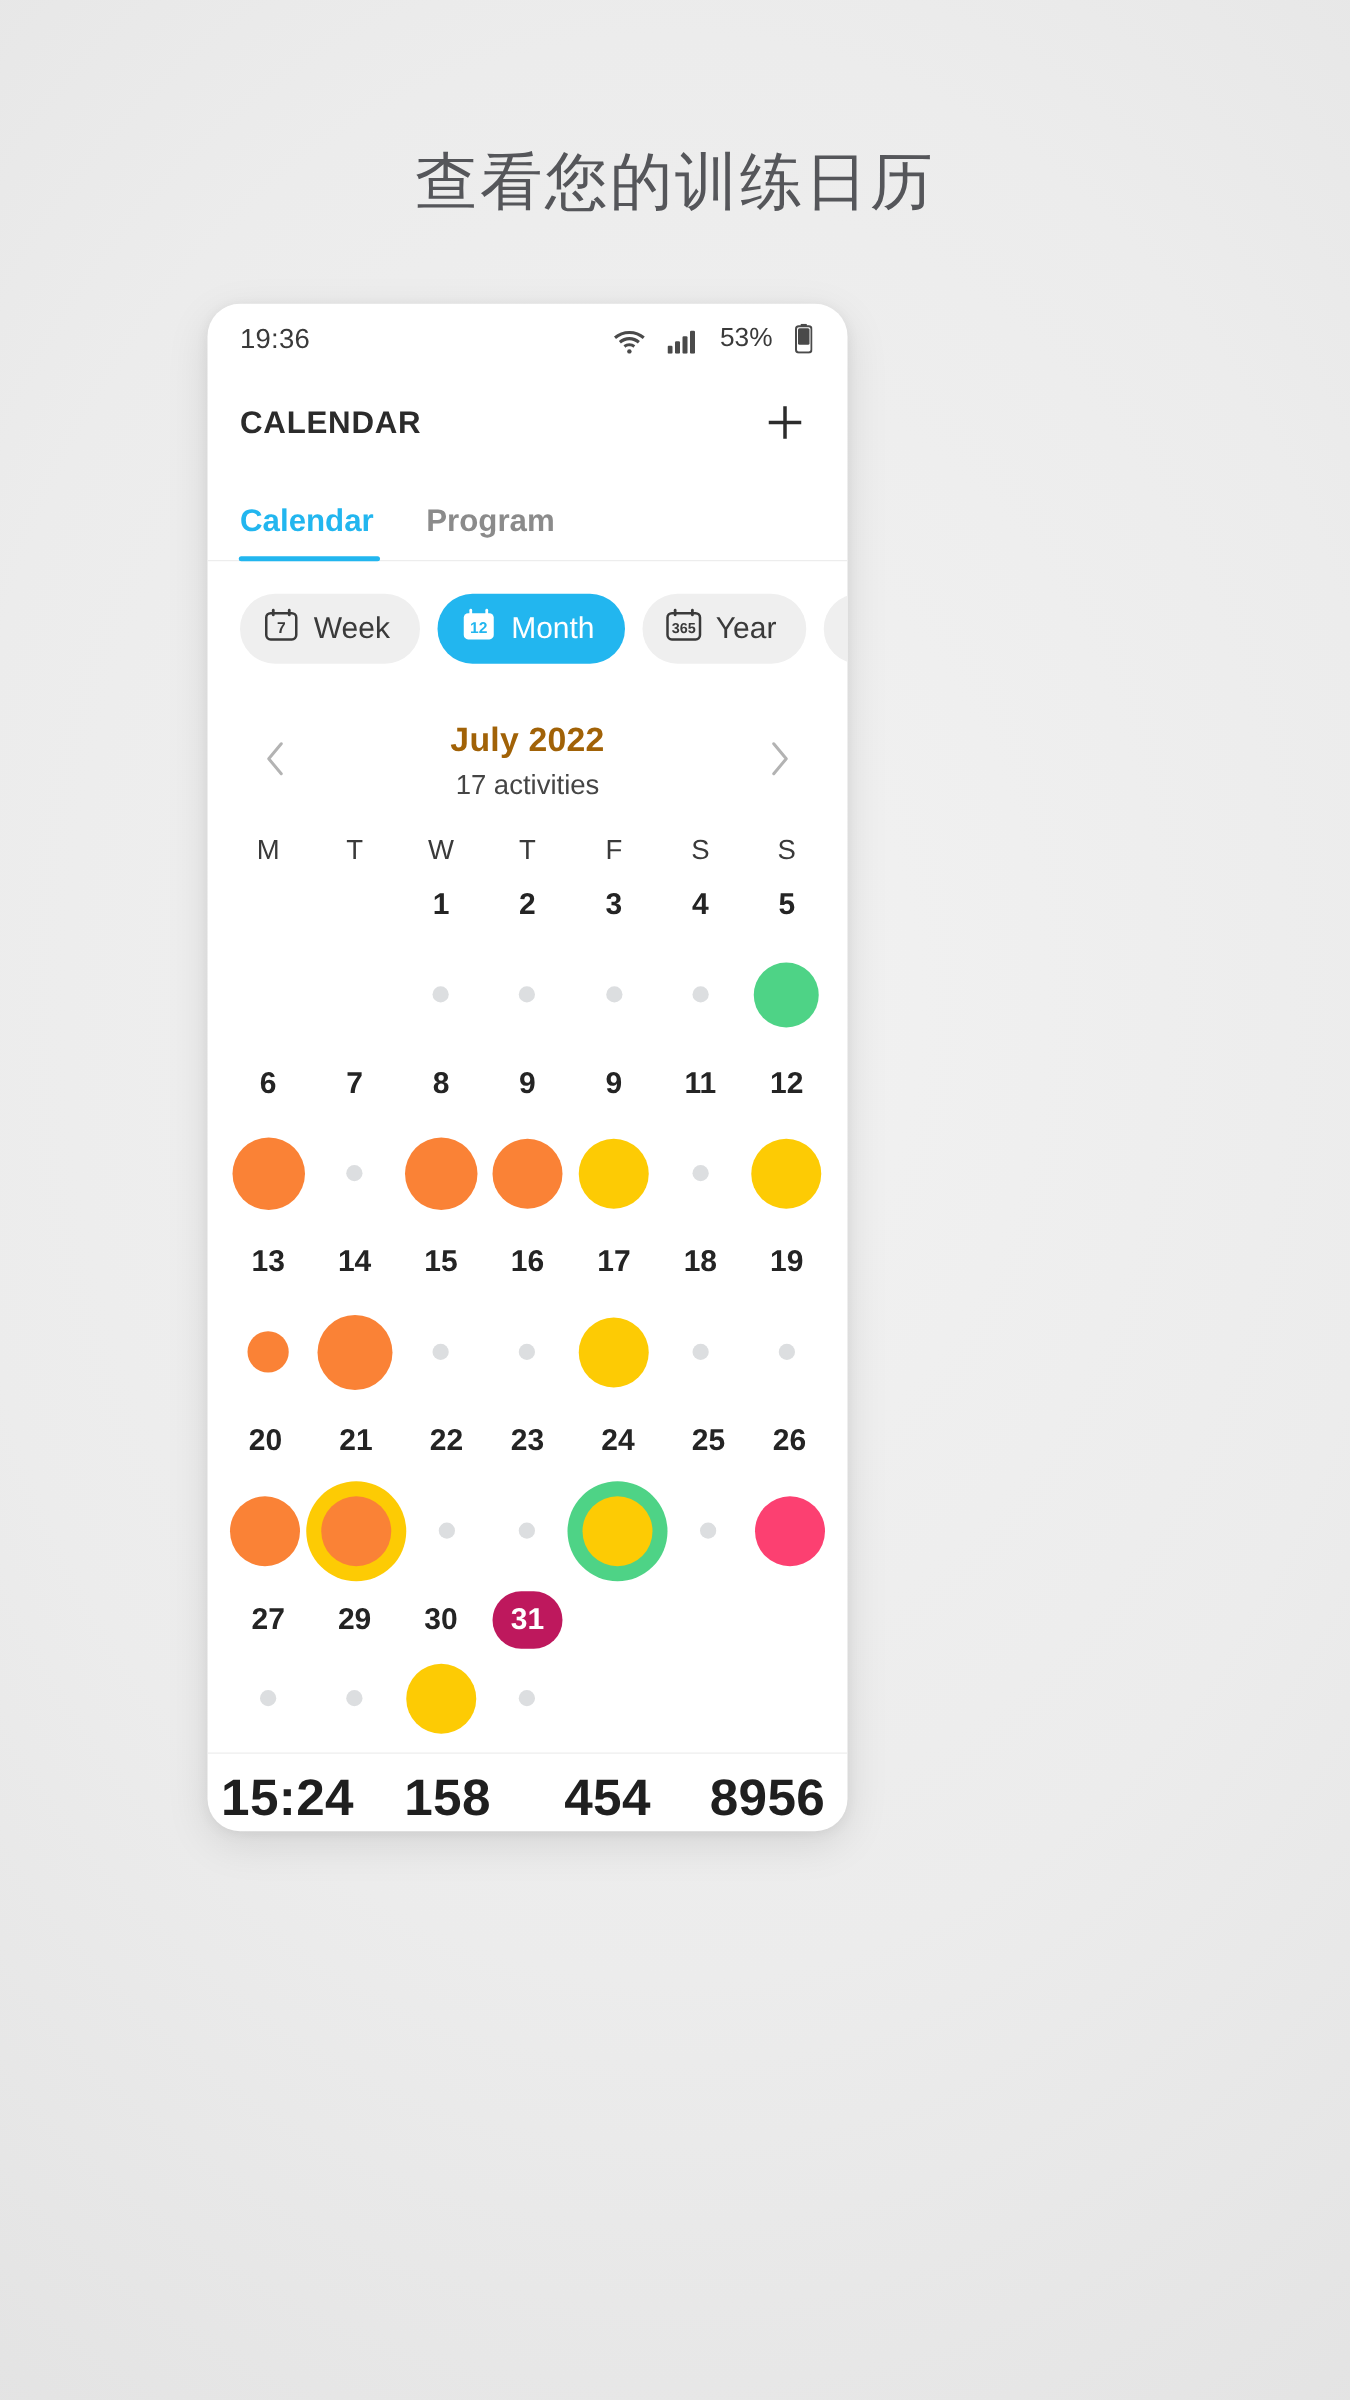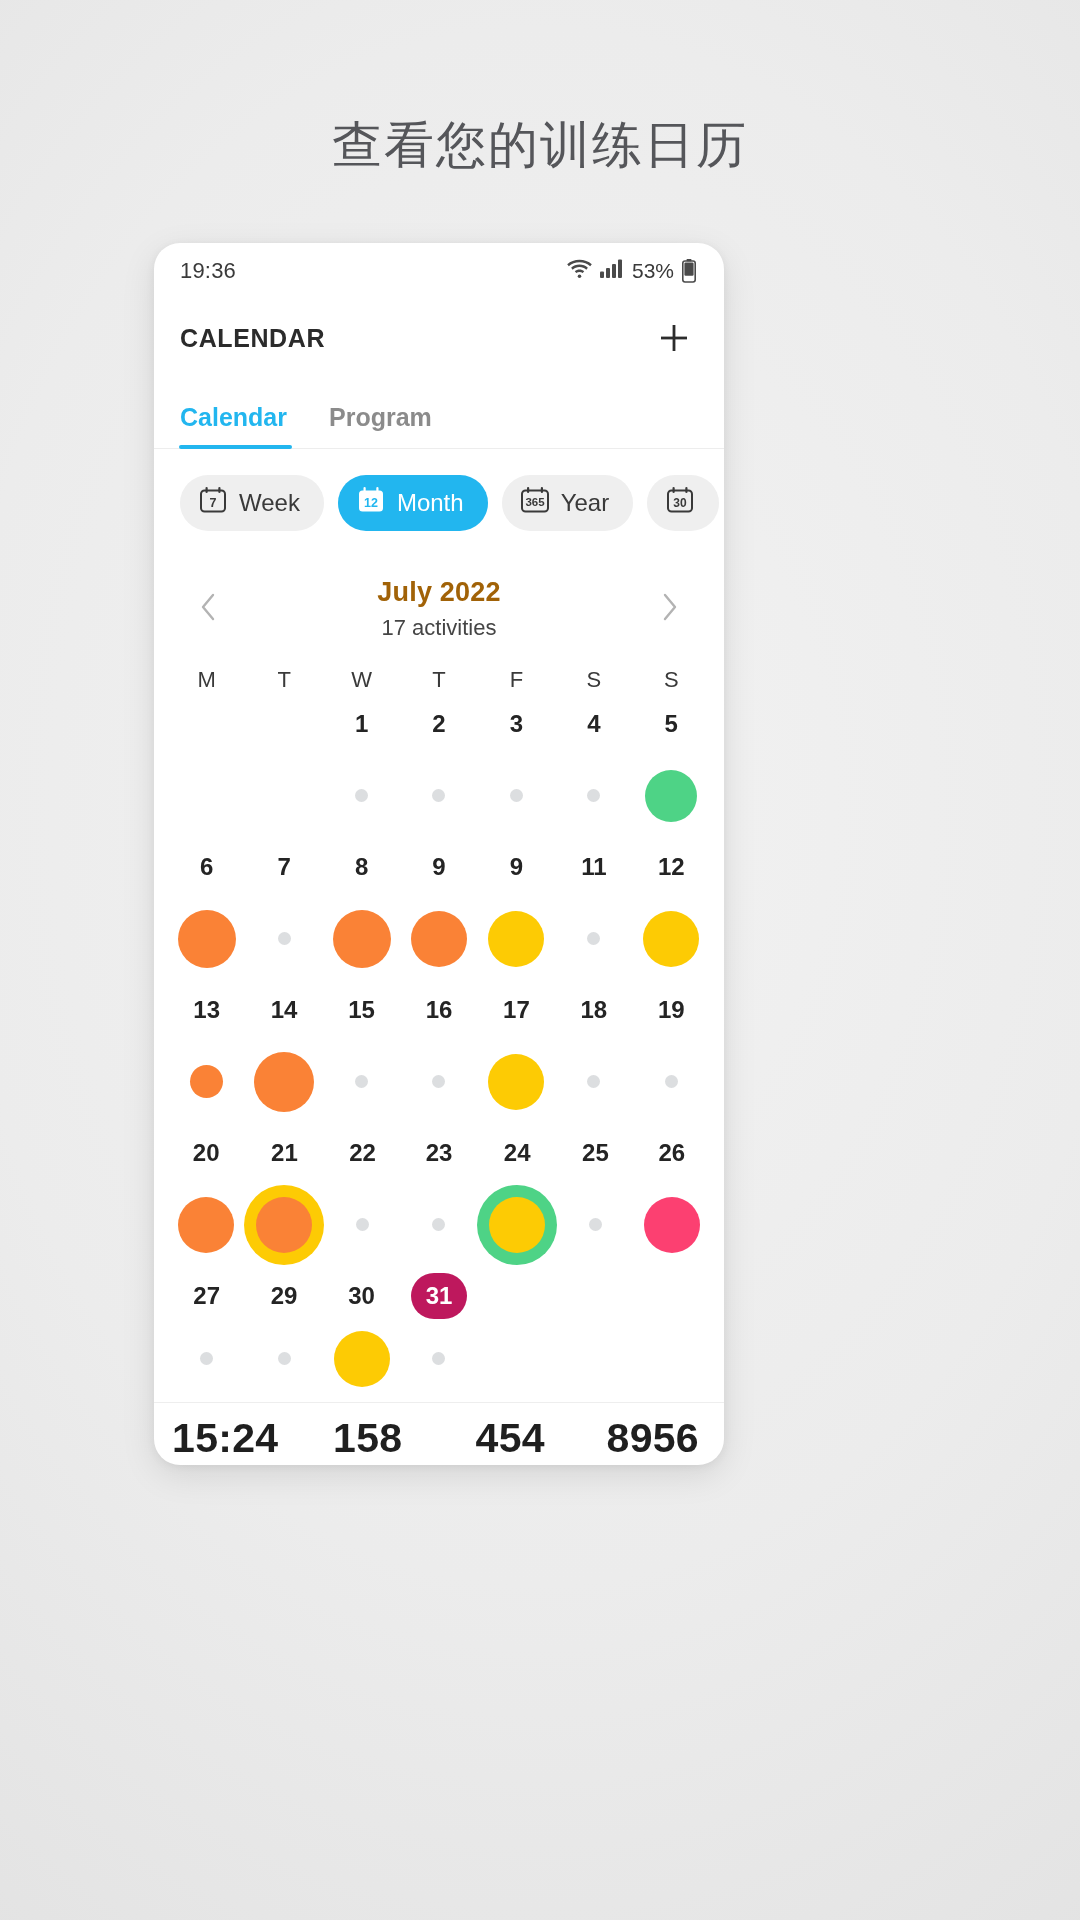--- a/index.html
+++ b/index.html
@@ -21,39 +21,39 @@
     font-size: 50px;
     font-weight: 400;
     letter-spacing: 2px;
     color: #55565a;
     font-family: "DejaVu Sans", "Liberation Sans", sans-serif;
   }
 
   
   .phone {
     position: absolute;
-    left: 154px; top: 243px;
-    width: 570px; height: 1222px;
+    left: 166px; top: 243px;
+    width: 512px; height: 1222px;
     background: #ffffff;
     border-radius: 26px 26px 26px 26px;
     overflow: hidden;
     box-shadow: 0 10px 34px rgba(0,0,0,0.10), 0 2px 10px rgba(0,0,0,0.06);
   }
 
   
   .statusbar {
     height: 56px;
     display: flex;
     align-items: center;
     justify-content: space-between;
     padding: 0 28px 0 26px;
     color: #3c3c3c;
   }
   .status-time { font-size: 22px; font-weight: 400; color: #3a3a3a; letter-spacing: 0.2px; }
-  .status-right { display: flex; align-items: flex-start; gap: 8px; }
+  .status-right { display: flex; align-items: flex-end; gap: 18px; }
   .status-batt-text { font-size: 21px; font-weight: 400; color: #3a3a3a; margin-left: 1px; }
   .ic { display: block; }
 
   
   .appbar {
     height: 78px;
     display: flex;
     align-items: center;
     justify-content: space-between;
     padding: 0 28px 0 26px;

